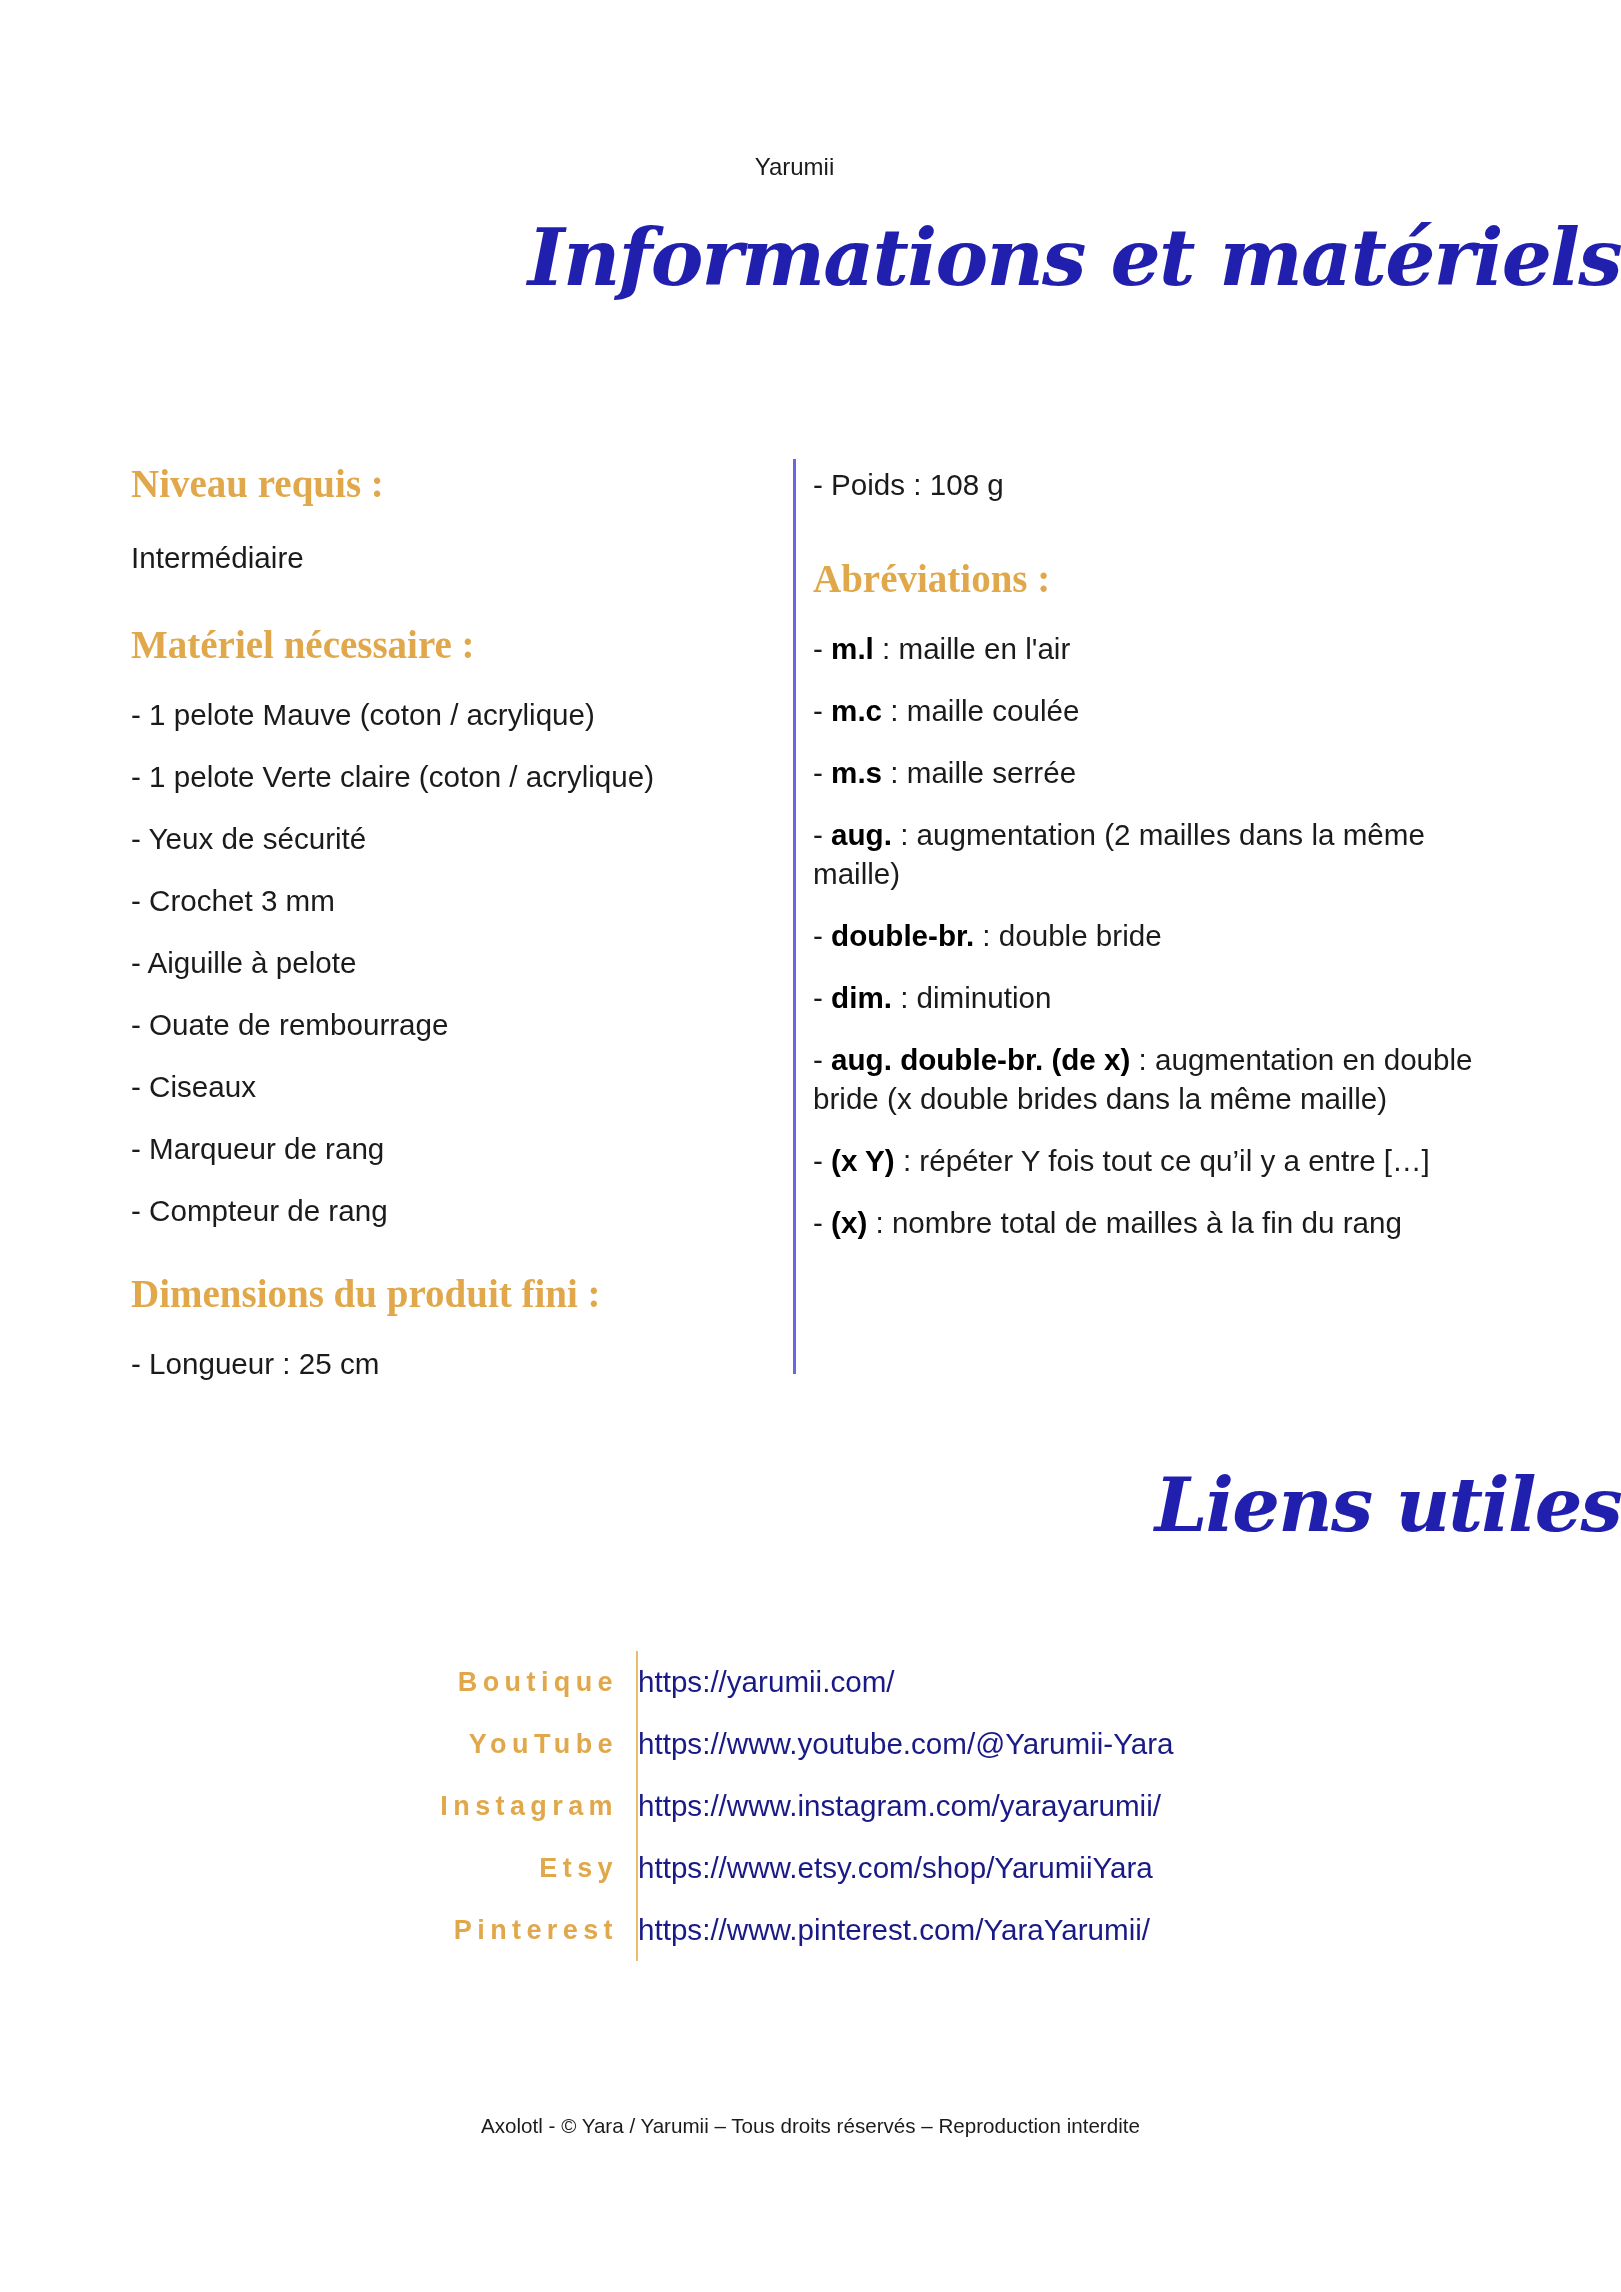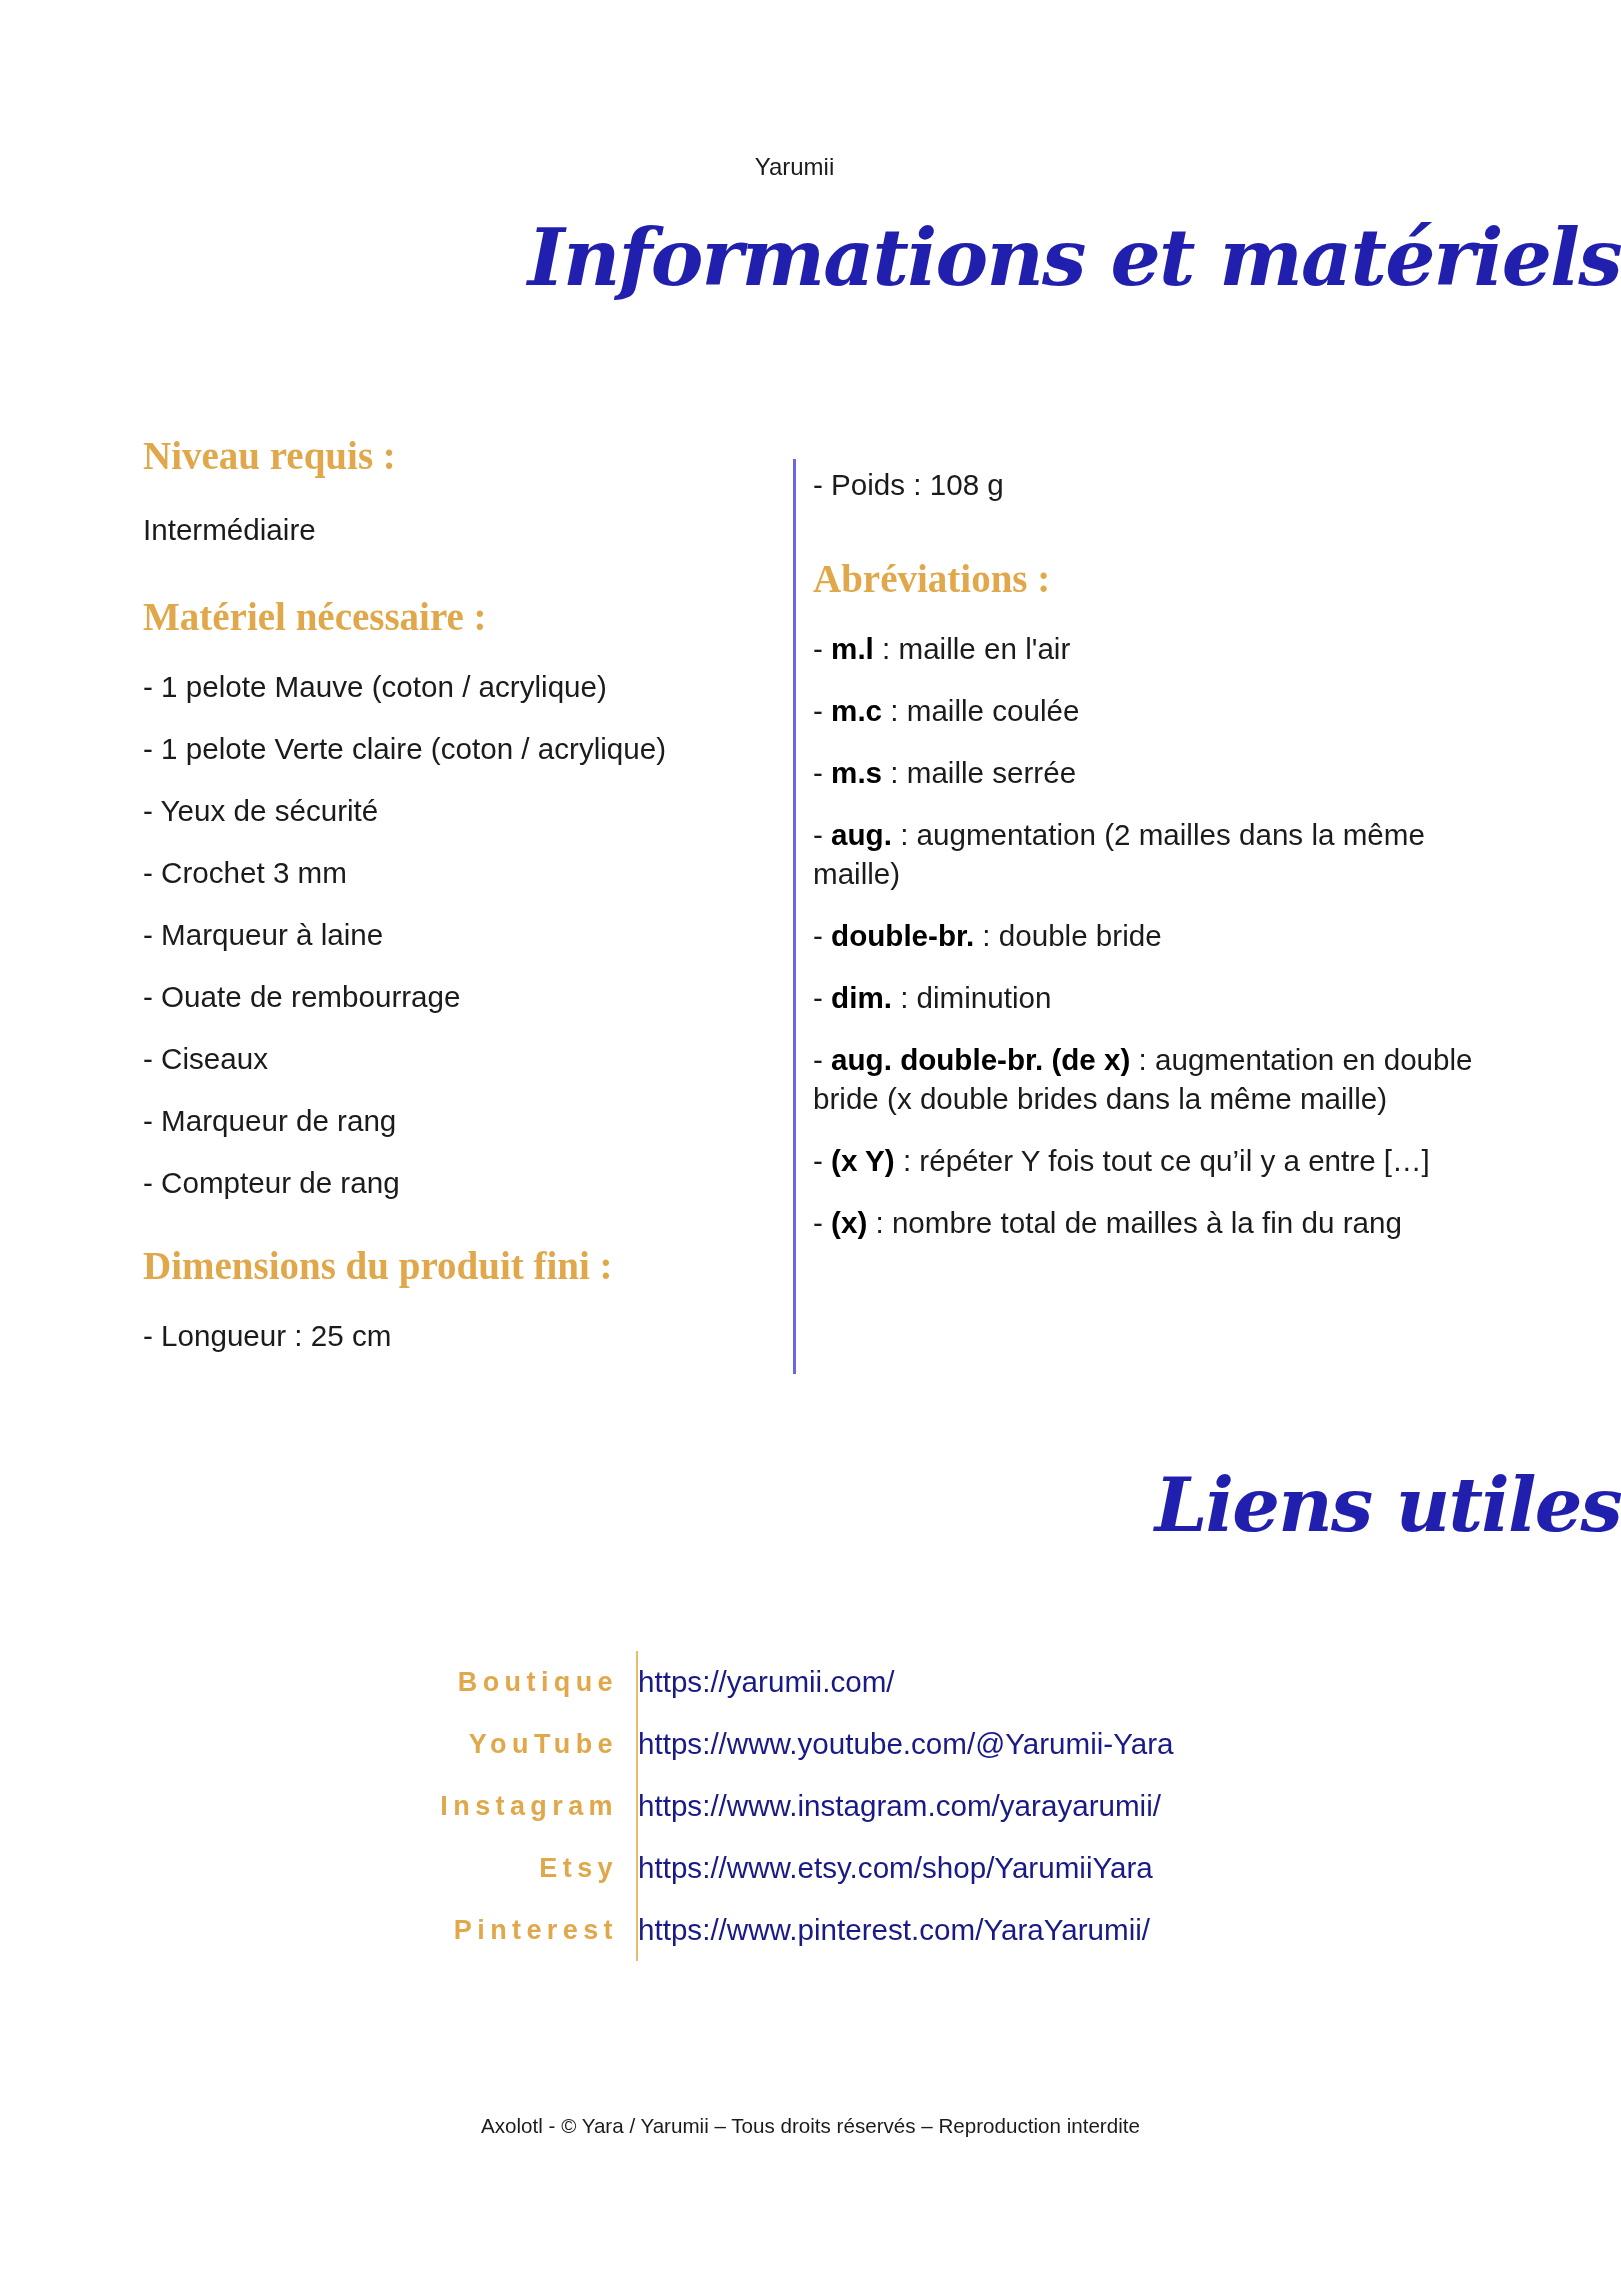--- a/index.html
+++ b/index.html
@@ -21,21 +21,21 @@
     position:absolute; left:0; width:1621px;
     text-align:right;
     font-family:"DejaVu Serif","Liberation Serif",serif;
     font-style:italic; font-weight:bold;
     color:#211FAE;
     letter-spacing:-1.8px;
   }
   .main-title { top:208px; font-size:79px; line-height:99px; }
   .links-title { top:1458px; font-size:75px; line-height:95px; }
   .col-left {
-    position:absolute; left:131px; top:424px; width:649px;margin-left:12px;
+    position:absolute; left:131px; top:452px; width:649px;
   }
   .col-right {
     position:absolute; left:813px; top:452px; width:685px;
   }
   .gold-heading {
     font-family:"Liberation Serif","DejaVu Serif",serif;
     font-weight:bold;
     font-size:39px; line-height:50px;
     color:#E0A84A;
   }
@@ -95,21 +95,21 @@
 
   <div class="col-left">
     <div class="gold-heading first">Niveau requis :</div>
     <div class="body-line niveau-value">Intermédiaire</div>
 
     <div class="gold-heading materiel-heading">Matériel nécessaire :</div>
     <div class="body-line list-item first">- 1 pelote Mauve (coton / acrylique)</div>
     <div class="body-line list-item">- 1 pelote Verte claire (coton / acrylique)</div>
     <div class="body-line list-item">- Yeux de sécurité</div>
     <div class="body-line list-item">- Crochet 3 mm</div>
-    <div class="body-line list-item">- Marqueur à laine</div>
+    <div class="body-line list-item">- Aiguille à pelote</div>
     <div class="body-line list-item">- Ouate de rembourrage</div>
     <div class="body-line list-item">- Ciseaux</div>
     <div class="body-line list-item">- Marqueur de rang</div>
     <div class="body-line list-item">- Compteur de rang</div>
 
     <div class="gold-heading dimensions-heading">Dimensions du produit fini :</div>
     <div class="body-line dimension-line">- Longueur : 25 cm</div>
   </div>
 
   <div class="col-divider"></div>

